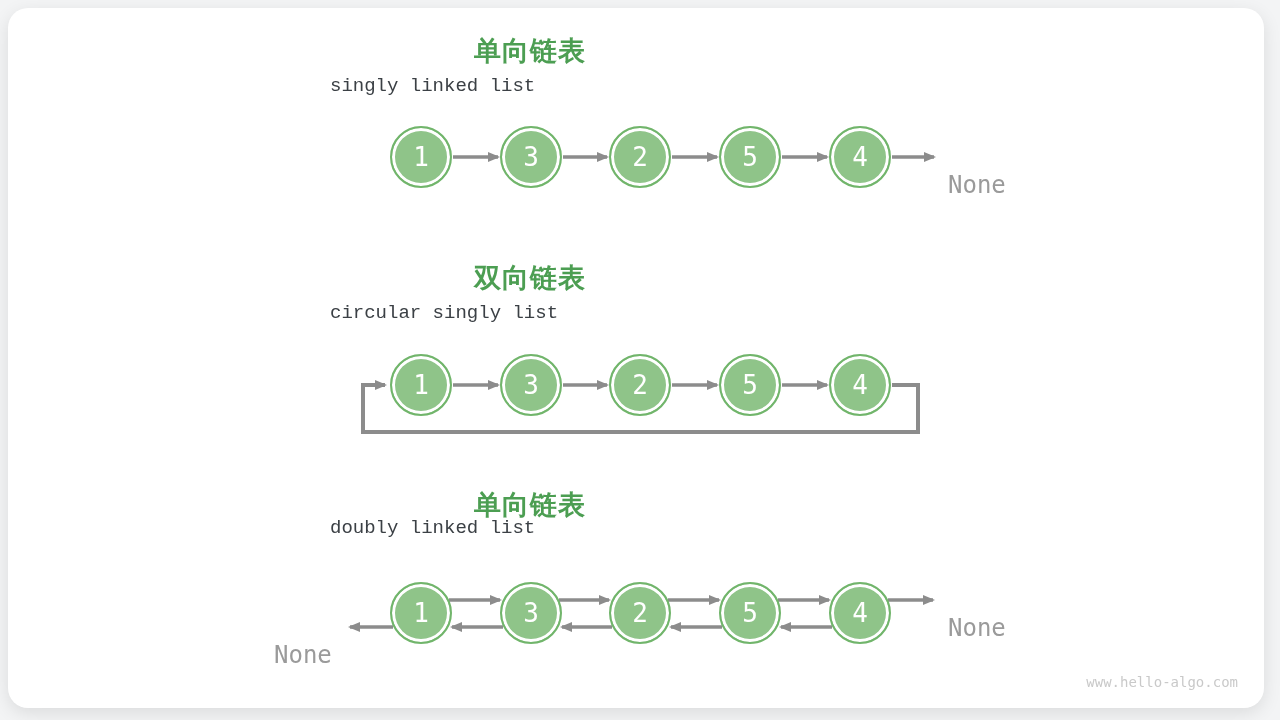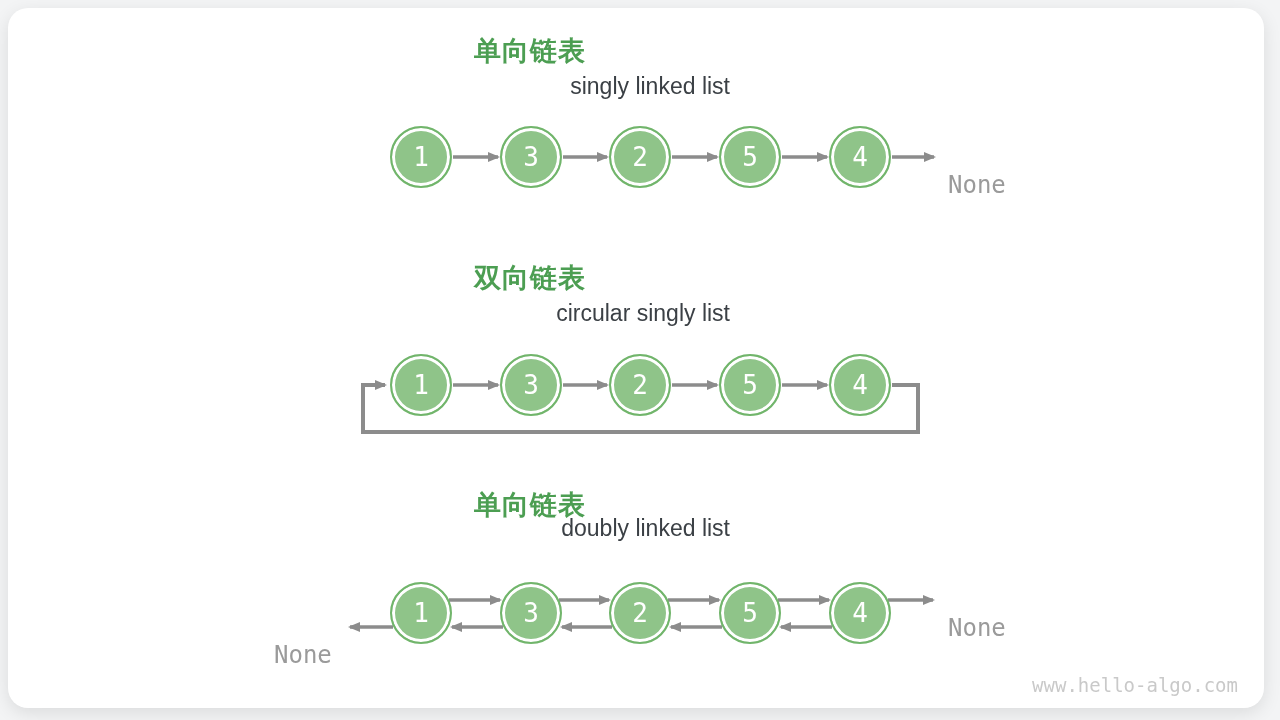--- a/index.html
+++ b/index.html
@@ -48,23 +48,23 @@
   .title-zh{
     position:absolute; left:330px; width:400px;
     text-align:center;
     font-size:27px; font-weight:bold;
     color:var(--title-green);
     line-height:30px;
     letter-spacing:1px;
   }
   .title-en{
     position:absolute; left:330px; width:400px;
-    text-align:right;
-    font-family:Liberation Sans, sans-serif;
-    font-size:23px;
+    text-align:left;
+    font-family:Liberation Mono, monospace;
+    font-size:19px;
     color:var(--subtitle-dark);
     line-height:24px;
   }
   .node{
     position:absolute;
     width:62px; height:62px;
     border-radius:50%;
     background:var(--node-fill);
     border:2.5px solid var(--node-border);
     box-shadow:inset 0 0 0 3px #ffffff;
@@ -78,21 +78,21 @@
     font-family:"DejaVu Sans Mono","Liberation Mono",monospace;
     font-size:24px;
     color:var(--none-gray);
     line-height:26px;
     margin-top:28px;
   }
   .watermark{
     position:absolute;
     right:42px; top:674px;
     font-family:"DejaVu Sans Mono","Liberation Mono",monospace;
-    font-size:19px;
+    font-size:14px;
     color:var(--watermark-gray);
   }
 </style>
 </head>
 <body>
 
 <div class="card"></div>
 
 <svg class="arrows" viewBox="0 0 1280 720">
   <defs>

